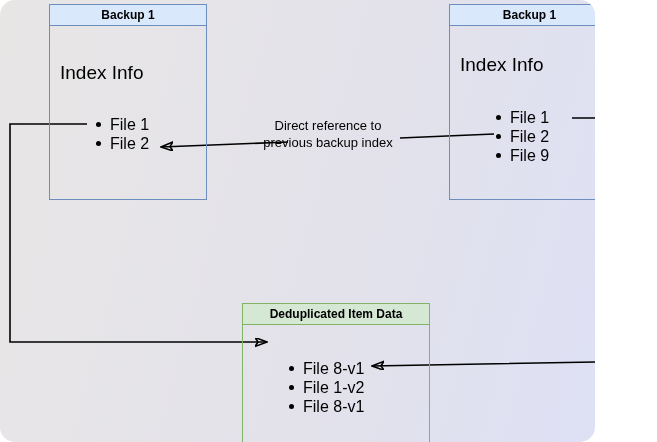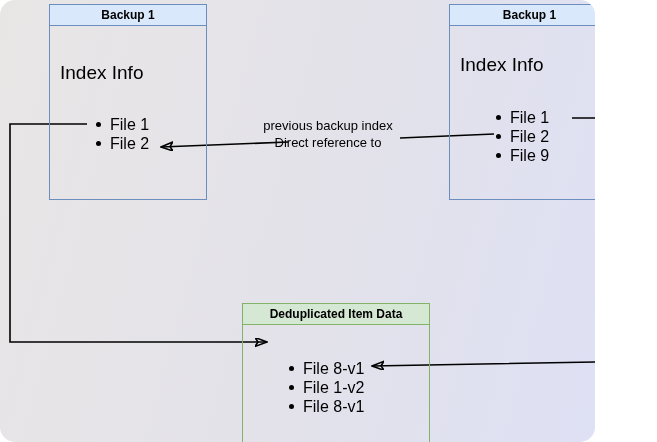--- a/index.html
+++ b/index.html
@@ -167,17 +167,17 @@
           </li>
         <li>
             <span class="dot"></span>
             <span>File 8-v1</span>
           </li>
       </ul>
     </div>
   </div>
 
   <div class="edge-label">
+    <div>Direct reference to</div>
     <div>previous backup index</div>
-    <div>Direct reference to</div>
   </div>
 
 </div>
 
 </body></html>

